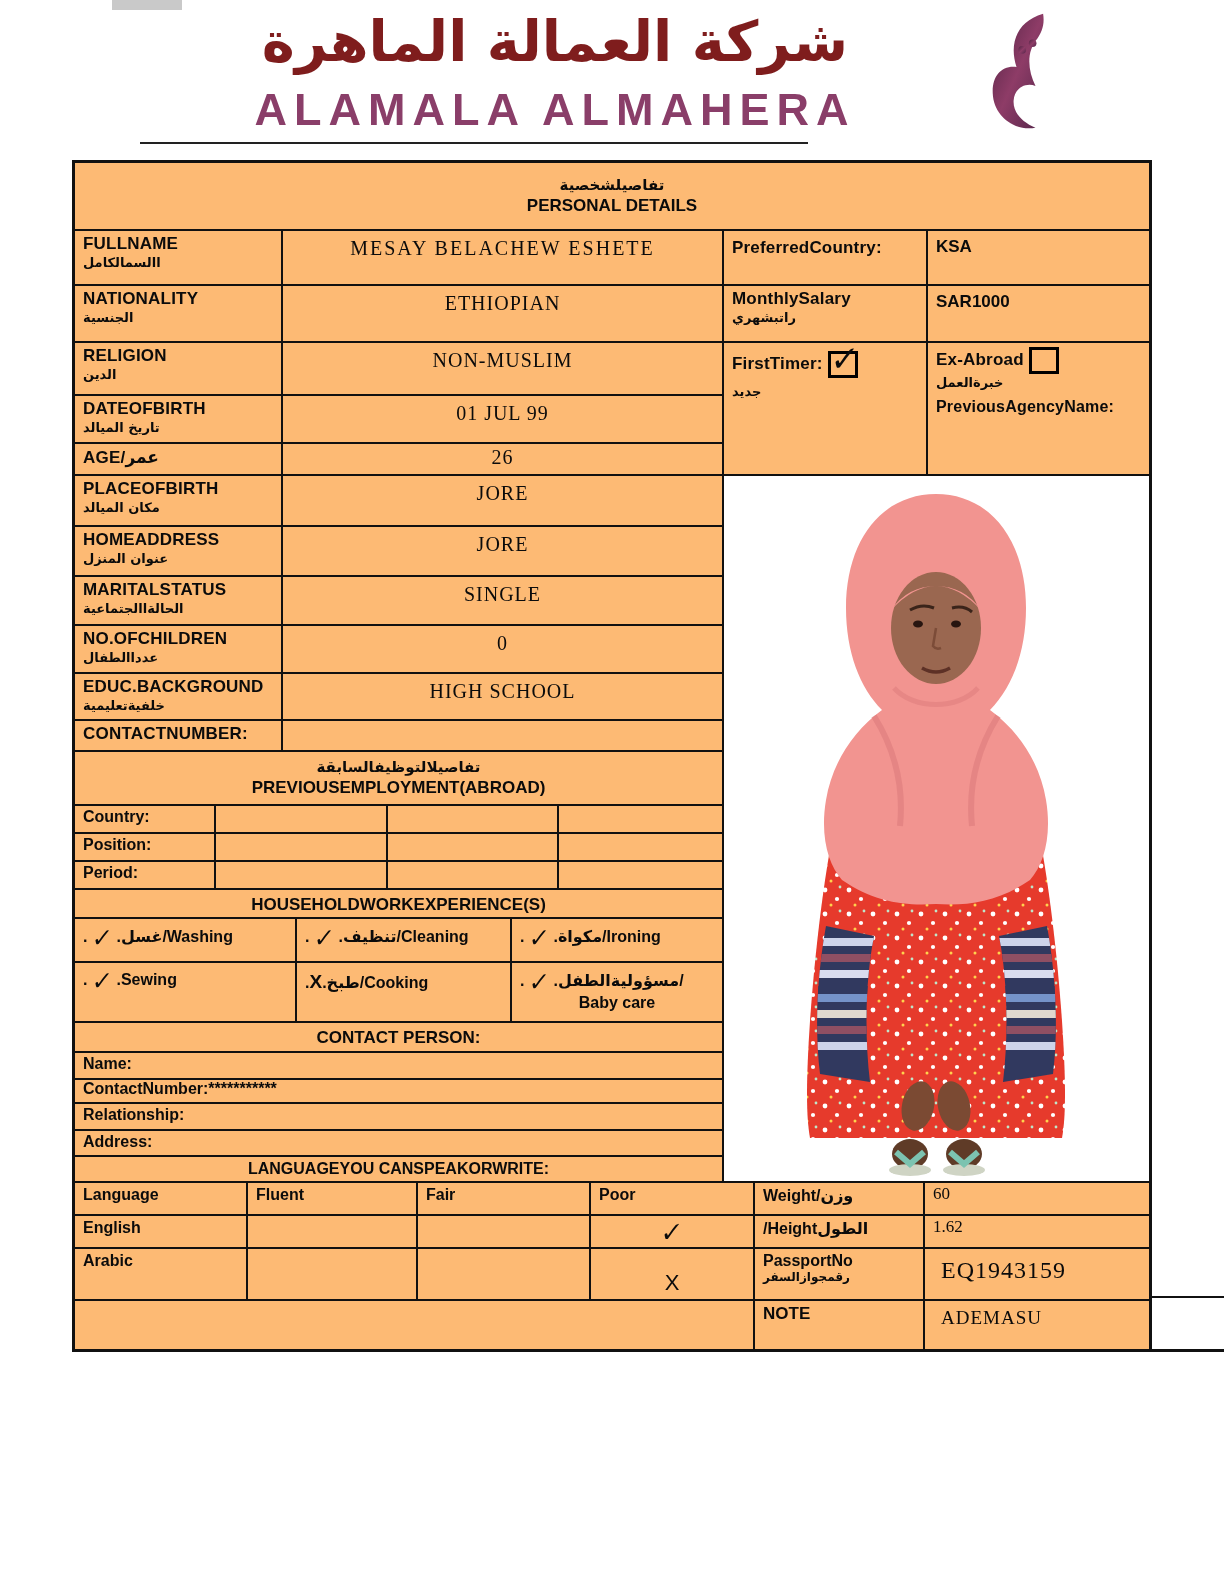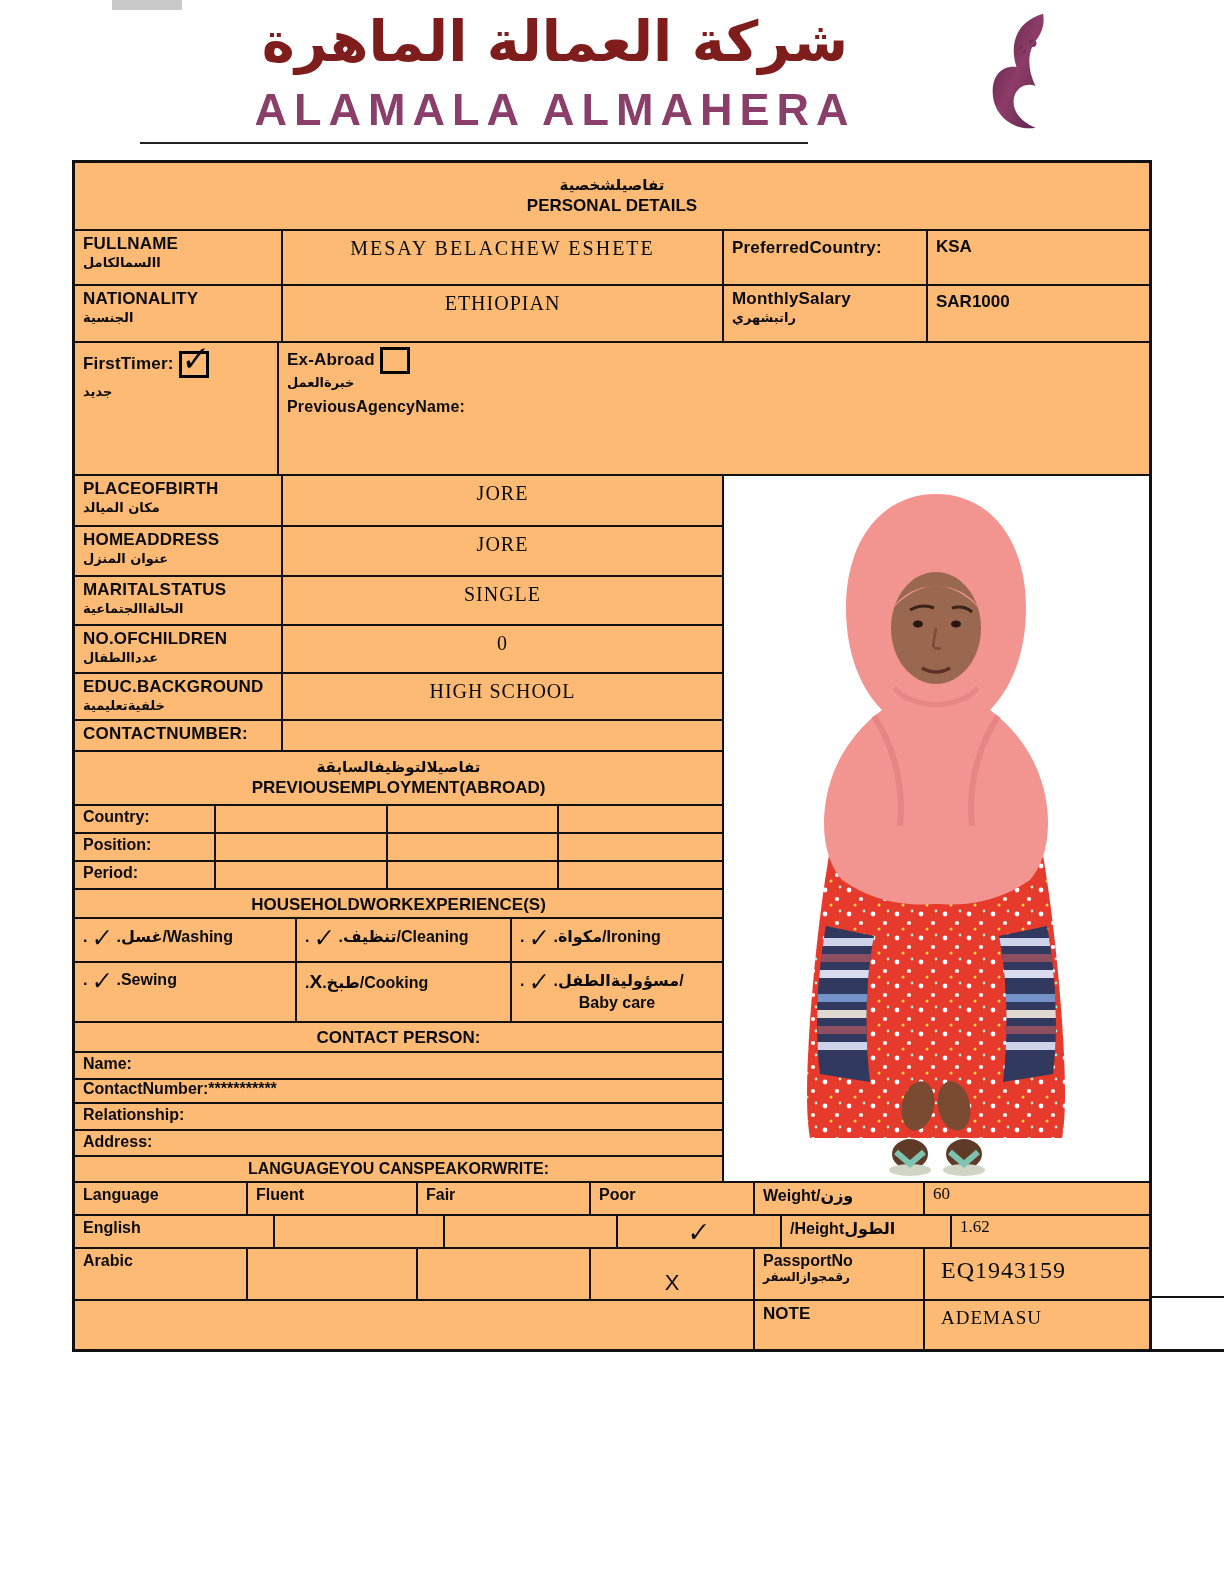--- a/index.html
+++ b/index.html
@@ -111,20 +111,42 @@
       </div>
       <div class="c val" style="width:441px;">ETHIOPIAN</div>
       <div class="c" style="width:204px;">
         <div class="lbl-en">MonthlySalary</div>
         <div class="lbl-ar">راتبشهري</div>
       </div>
       <div class="c last rval" style="flex:1;">SAR1000</div>
     </div>
 
     <div class="r" style="height:133px;">
+      <div style="width:649px; border-right:2px solid #111;">
+        <div class="r" style="height:53px;">
+          <div class="c" style="width:208px;">
+            <div class="lbl-en">RELIGION</div>
+            <div class="lbl-ar">الدين</div>
+          </div>
+          <div class="c last val" style="flex:1;">NON-MUSLIM</div>
+        </div>
+        <div class="r" style="height:48px;">
+          <div class="c" style="width:208px;">
+            <div class="lbl-en">DATEOFBIRTH</div>
+            <div class="lbl-ar">تاريخ الميالد</div>
+          </div>
+          <div class="c last val" style="flex:1;">01 JUL 99</div>
+        </div>
+        <div class="r nb" style="height:30px;">
+          <div class="c" style="width:208px;">
+            <div class="lbl-en">AGE/عمر</div>
+          </div>
+          <div class="c last val" style="flex:1; padding-top:2px;">26</div>
+        </div>
+      </div>
       <div class="c" style="width:204px; padding-top:8px;">
         <span class="lbl-en">FirstTimer:</span><span class="box"><span class="check">✓</span></span>
         <div class="lbl-ar" style="margin-top:6px;">جديد</div>
       </div>
       <div class="c last" style="flex:1; padding-top:4px;">
         <span class="lbl-en">Ex-Abroad</span><span class="box"></span>
         <div class="lbl-ar">خبرةالعمل</div>
         <div class="lbl-en" style="font-size:16px; margin-top:8px;">PreviousAgencyName:</div>
       </div>
     </div>
@@ -320,21 +342,21 @@
     <div class="r" style="height:33px;">
       <div class="c lang-cell" style="width:173px;">Language</div>
       <div class="c lang-cell" style="width:170px;">Fluent</div>
       <div class="c lang-cell" style="width:173px;">Fair</div>
       <div class="c lang-cell" style="width:164px;">Poor</div>
       <div class="c" style="width:170px;"><span class="vit-lbl">Weight/وزن</span></div>
       <div class="c last vit-val" style="flex:1;">60</div>
     </div>
 
     <div class="r" style="height:33px;">
-      <div class="c lang-cell" style="width:200px;">English</div>
+      <div class="c lang-cell" style="width:173px;">English</div>
       <div class="c" style="width:170px;"></div>
       <div class="c" style="width:173px;"></div>
       <div class="c" style="width:164px; text-align:center;"><span class="check" style="font-size:26px; line-height:26px;">✓</span></div>
       <div class="c" style="width:170px;"><span class="vit-lbl">/Heightالطول</span></div>
       <div class="c last vit-val" style="flex:1;">1.62</div>
     </div>
 
     <div class="r" style="height:52px;">
       <div class="c lang-cell" style="width:173px;">Arabic</div>
       <div class="c" style="width:170px;"></div>

